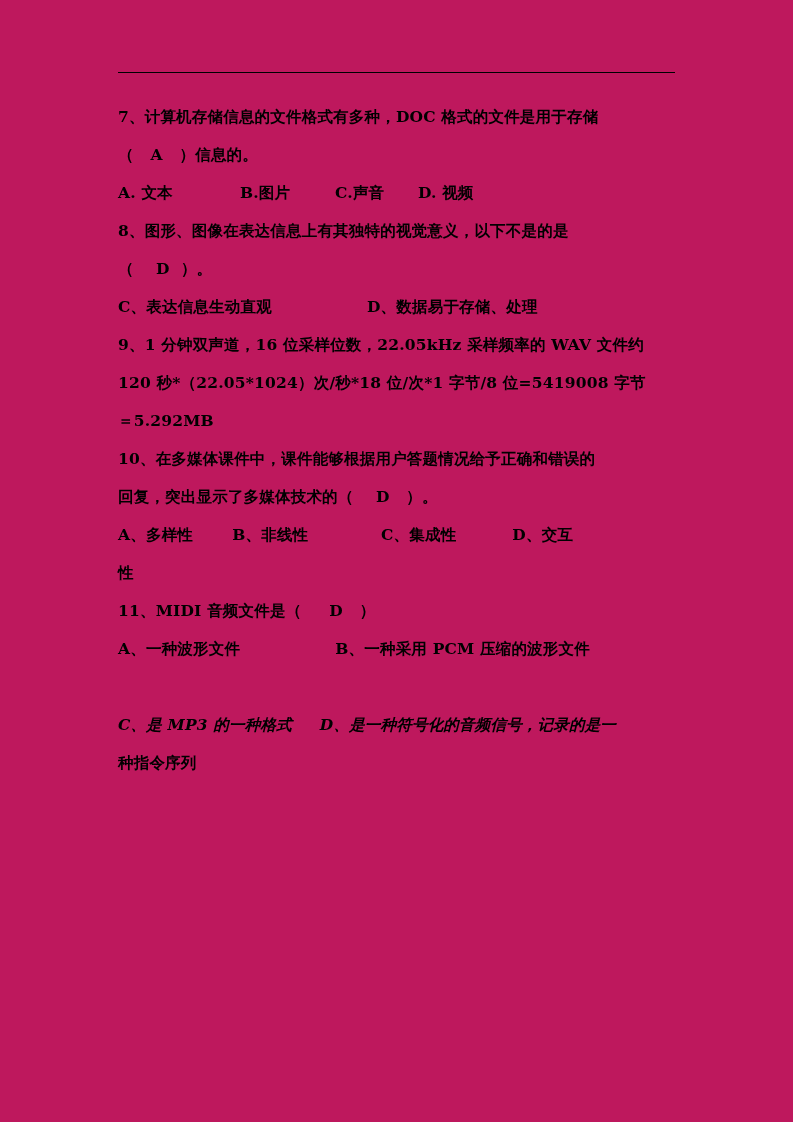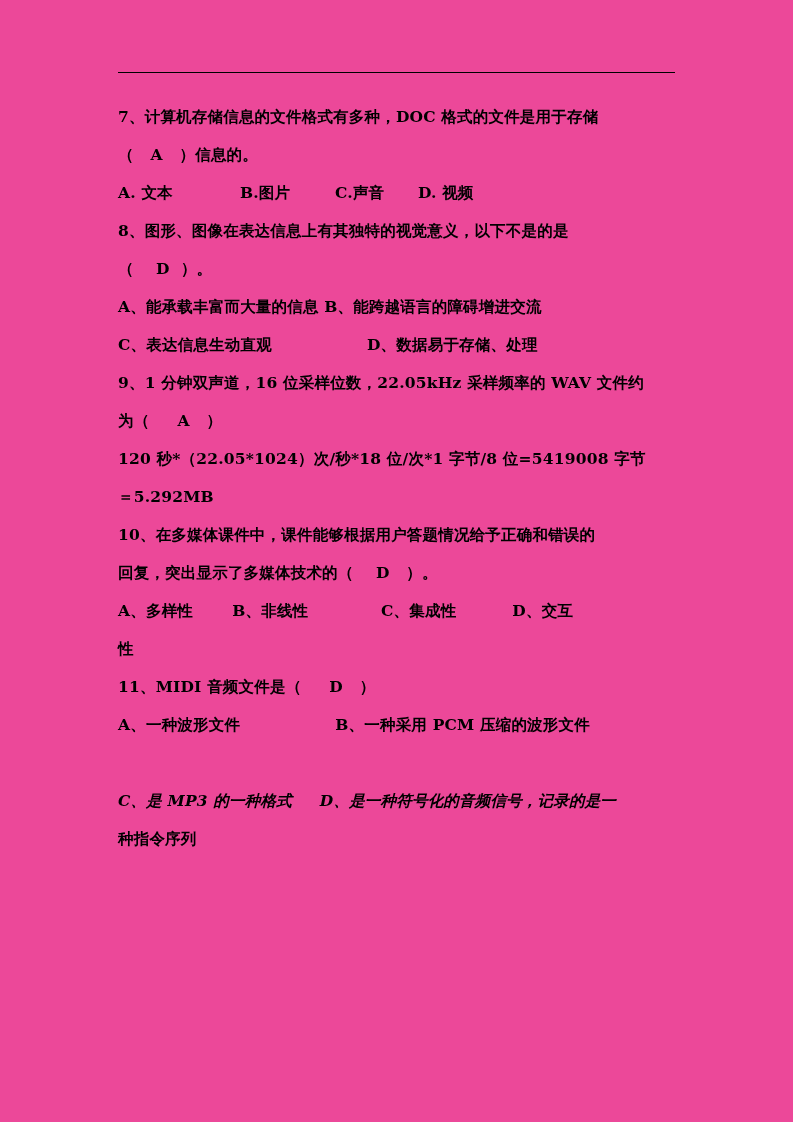--- a/index.html
+++ b/index.html
@@ -12,21 +12,21 @@
     height: 1122px;
     font-family: "Liberation Serif", "DejaVu Serif", serif;
     color: #000000;
   }
   .page {
     position: relative;
     width: 793px;
     height: 1122px;
     box-sizing: border-box;
     padding: 0;
-    background: #ec4899;
+    background: #be185d;
   }
   .top-rule {
     position: absolute;
     left: 118px;
     top: 72px;
     width: 557px;
     border-top: 1px solid #000000;
   }
   .content {
     position: absolute;
@@ -53,24 +53,22 @@
 <div class="page">
 
   <div class="top-rule"></div>
 
   <div class="content">
     <div class="line">7、计算机存储信息的文件格式有多种，DOC 格式的文件是用于存储</div>
     <div class="line">（   A   ）信息的。</div>
     <div class="line">A. 文本            B.图片        C.声音      D. 视频</div>
     <div class="line">8、图形、图像在表达信息上有其独特的视觉意义，以下不是的是</div>
     <div class="line">（    D  ）。</div>
-    <div class="line">A、能承载丰富而大量的信息 B、能跨越语言的障碍增进交流</div>
     <div class="line">C、表达信息生动直观                 D、数据易于存储、处理</div>
     <div class="line">9、1 分钟双声道，16 位采样位数，22.05kHz 采样频率的 WAV 文件约</div>
-    <div class="line">为（     A   ）</div>
     <div class="line">120 秒*（22.05*1024）次/秒*18 位/次*1 字节/8 位=5419008 字节</div>
     <div class="line">＝5.292MB</div>
     <div class="line">10、在多媒体课件中，课件能够根据用户答题情况给予正确和错误的</div>
     <div class="line">回复，突出显示了多媒体技术的（    D   ）。</div>
     <div class="line">A、多样性       B、非线性             C、集成性          D、交互</div>
     <div class="line">性</div>
     <div class="line">11、MIDI 音频文件是（     D   ）</div>
     <div class="line">A、一种波形文件                 B、一种采用 PCM 压缩的波形文件</div>
     <div class="line gap-before">C、是 MP3 的一种格式     D、是一种符号化的音频信号，记录的是一</div>
     <div class="line">种指令序列</div>

